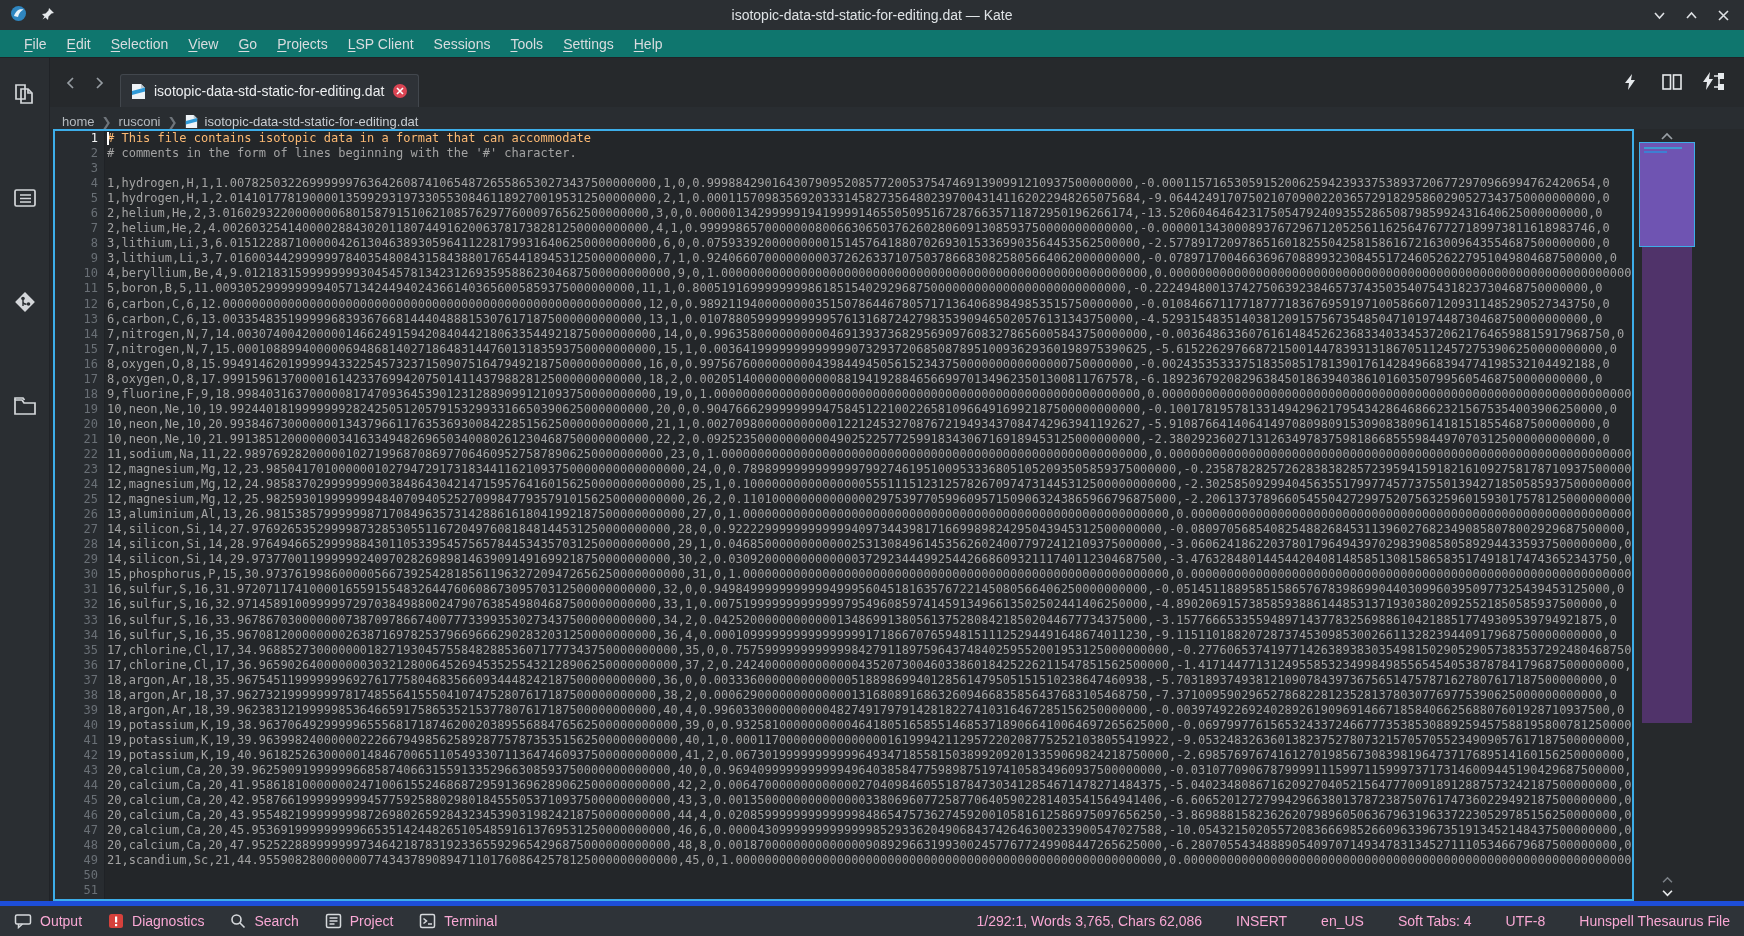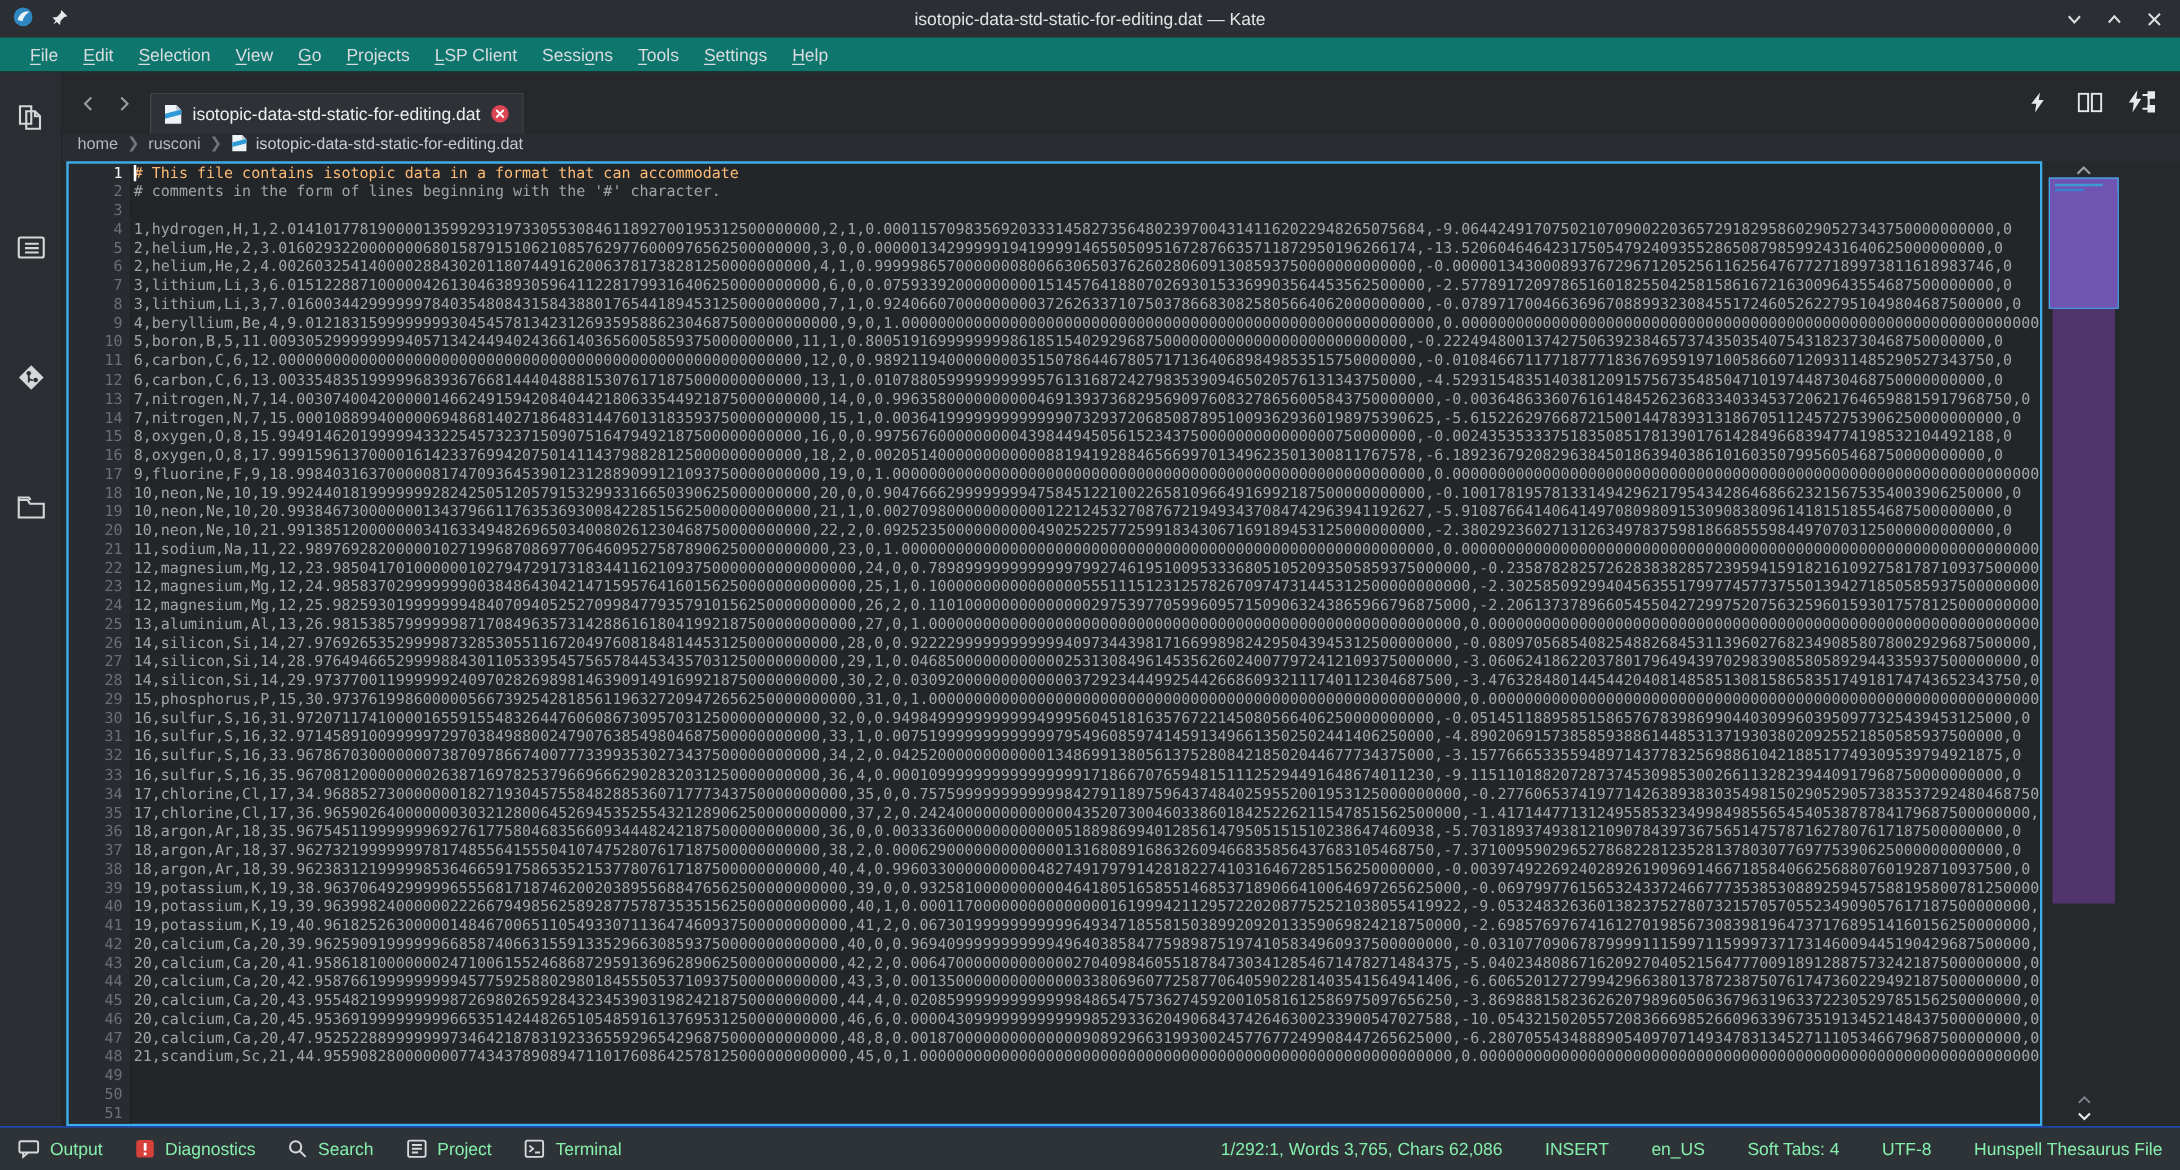--- a/index.html
+++ b/index.html
@@ -30,21 +30,21 @@
   .toolrow{position:absolute;left:50px;top:58px;width:1694px;height:49px;background:#26292c;}
   .navbtn{position:absolute;top:14px;width:22px;height:22px;display:flex;align-items:center;justify-content:center;}
   .tab{position:absolute;left:70px;top:16px;height:33px;background:#2e3237;border:1px solid #42474d;
        border-bottom:none;border-radius:3px 3px 0 0;display:flex;align-items:center;gap:8px;padding:0 10px;}
   .tab-label{font-size:14px;color:#eceef0;white-space:nowrap;}
   .trailing-icons{position:absolute;right:18px;top:12px;display:flex;gap:18px;align-items:center;}
   .tool-icon{width:24px;height:24px;display:flex;align-items:center;justify-content:center;}
 
   
   .breadcrumbrow{position:absolute;left:50px;top:107px;width:1694px;height:22px;background:#292d31;
-                 display:flex;align-items:flex-start;gap:7px;padding-left:12px;}
+                 display:flex;align-items:flex-end;gap:7px;padding-left:12px;}
   .crumb{font-size:13px;color:#b4b9be;}
   .crumb-sep{font-size:12px;color:#6f757b;}
   .crumb-file{font-size:13px;color:#c7ccd1;}
 
   
   .editor-frame{position:absolute;left:53px;top:129px;width:1581px;height:772px;
                 border:2px solid #3daee9;background:#232629;display:flex;overflow:hidden;}
   .gutter{width:50px;background:#282c30;border-right:1px solid #1f2226;flex:none;
           font-family:"DejaVu Sans Mono",monospace;font-size:12px;color:#6a7076;}
   .gutter .num{height:15.06px;line-height:15.06px;text-align:right;padding-right:6px;}
@@ -60,21 +60,21 @@
   .scrollcol{position:absolute;left:1634px;top:129px;width:110px;height:772px;background:#26292c;}
   .mini-dark{position:absolute;left:8px;top:14px;width:50px;height:580px;background:#50336a;}
   .mini-visible{position:absolute;left:5px;top:13px;width:56px;height:105px;background:#6f54b2;
                 border:1px solid #3daee9;}
   .mini-line1{position:absolute;left:4px;top:4px;width:38px;height:2px;background:#3e9ad2;}
   .mini-line2{position:absolute;left:4px;top:8px;width:23px;height:2px;background:#3e7fd2;}
   .scroll-arrow{position:absolute;left:20px;width:26px;height:12px;display:flex;align-items:center;justify-content:center;}
 
   
   .statusbar{position:absolute;left:0;top:901px;width:1744px;height:35px;background:#2e3338;
-             border-top:1px solid #1d4ed8;display:flex;align-items:center;font-size:14px;color:#86efac;}
+             border-top:5px solid #1d4ed8;display:flex;align-items:center;font-size:14px;color:#f9a8d4;}
   .sb-left{display:flex;align-items:center;gap:26px;margin-left:14px;}
   .sb-panel{display:flex;align-items:center;gap:8px;white-space:nowrap;}
   .sb-right{margin-left:auto;display:flex;align-items:center;gap:34px;margin-right:14px;white-space:nowrap;text-align:center;}
   svg{display:block;}
 </style>
 </head>
 <body>
 
 <div class="window">
 
@@ -281,20 +281,23 @@
           <span class="code c-blue"># This file contains isotopic data in a format that can accommodate</span>
           <span class="cursor"></span>
         </div>
         <div class="line">
           <span class="code c-purple"># comments in the form of lines beginning with the '#' character.</span>
         </div>
         <div class="line">
           <span class="code c-purple"></span>
         </div>
         <div class="line">
+          <span class="code c-purple">1,hydrogen,H,1,1.00782503226999999763642608741065487265586530273437500000000,1,0,0.99988429016430790952085772005375474691390991210937500000000,-0.000115716530591520062594239337538937206772970966994762420654,0</span>
+        </div>
+        <div class="line">
           <span class="code c-purple">1,hydrogen,H,1,2.01410177819000013599293197330553084611892700195312500000000,2,1,0.000115709835692033314582735648023970043141162022948265075684,-9.06442491707502107090022036572918295860290527343750000000000,0</span>
         </div>
         <div class="line">
           <span class="code c-purple">2,helium,He,2,3.01602932200000006801587915106210857629776000976562500000000,3,0,0.000001342999991941999914655050951672876635711872950196266174,-13.5206046464231750547924093552865087985992431640625000000000,0</span>
         </div>
         <div class="line">
           <span class="code c-purple">2,helium,He,2,4.00260325414000028843020118074491620063781738281250000000000,4,1,0.999998657000000080066306503762602806091308593750000000000000,-0.000001343000893767296712052561162564767727189973811618983746,0</span>
         </div>
         <div class="line">
           <span class="code c-purple">3,lithium,Li,3,6.01512288710000042613046389305964112281799316406250000000000,6,0,0.075933920000000001514576418807026930153369903564453562500000,-2.57789172097865160182550425815861672163009643554687500000000,0</span>

